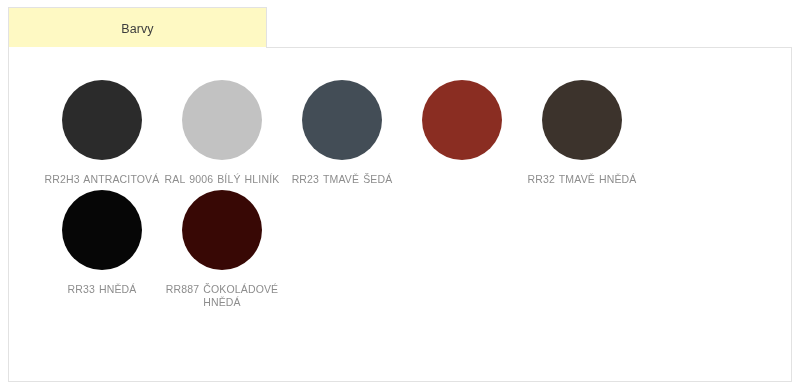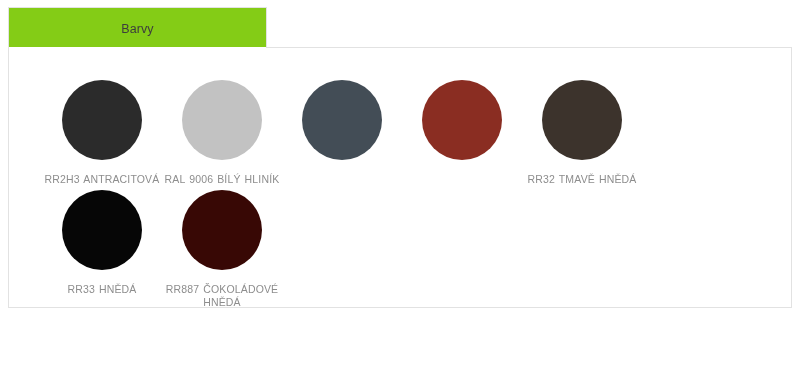--- a/index.html
+++ b/index.html
@@ -34,42 +34,42 @@
 
   #tab-barvy {
     position: absolute;
     left: 0;
     top: 0;
     width: 259px;
     height: 41px;
     box-sizing: border-box;
     border: 1px solid #e2e2e2;
     border-bottom: none;
-    background: #84cc16;
+    background: #fef9c3;
     display: flex;
     align-items: center;
     justify-content: center;
   }
 
   #tab-barvy .tab-label {
     font-size: 12.5px;
     color: #3d3d3d;
     letter-spacing: 0.1px;
     line-height: 1;
     position: relative;
     top: 1px;
   }
 
   
   #panel-body {
     position: absolute;
     left: 0;
     top: 40px;
     width: 784px;
-    height: 261px;
+    height: 335px;
     box-sizing: border-box;
     border: 1px solid #e2e2e2;
     background: #ffffff;
   }
 
   
   #tab-mask {
     position: absolute;
     left: 1px;
     top: 40px;
@@ -138,20 +138,21 @@
           <div class="swatch-cell">
             <span class="swatch-disc" style="background: rgb(43, 43, 43);"></span>
             <div class="swatch-label">RR2H3 ANTRACITOVÁ</div>
           </div>
           <div class="swatch-cell">
             <span class="swatch-disc" style="background: rgb(194, 194, 194);"></span>
             <div class="swatch-label">RAL 9006 BÍLÝ HLINÍK</div>
           </div>
           <div class="swatch-cell">
             <span class="swatch-disc" style="background: rgb(67, 77, 86);"></span>
+            <div class="swatch-label">RR23 TMAVĚ ŠEDÁ</div>
           </div>
           <div class="swatch-cell">
             <span class="swatch-disc" style="background: rgb(138, 45, 34);"></span>
           </div>
           <div class="swatch-cell">
             <span class="swatch-disc" style="background: rgb(60, 51, 44);"></span>
             <div class="swatch-label">RR32 TMAVĚ HNĚDÁ</div>
           </div>
         </div>
         <div class="swatch-row">

